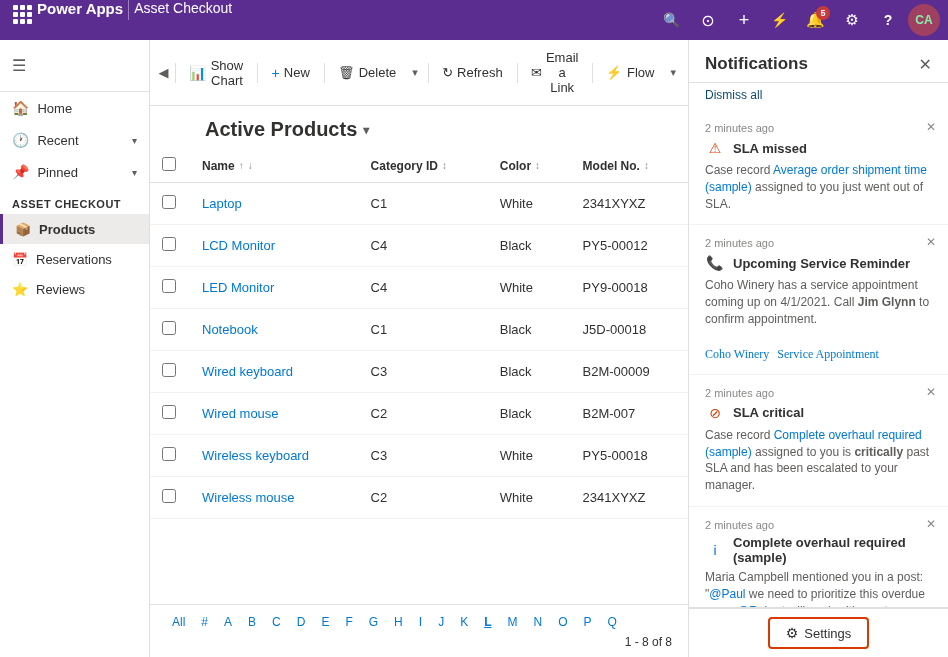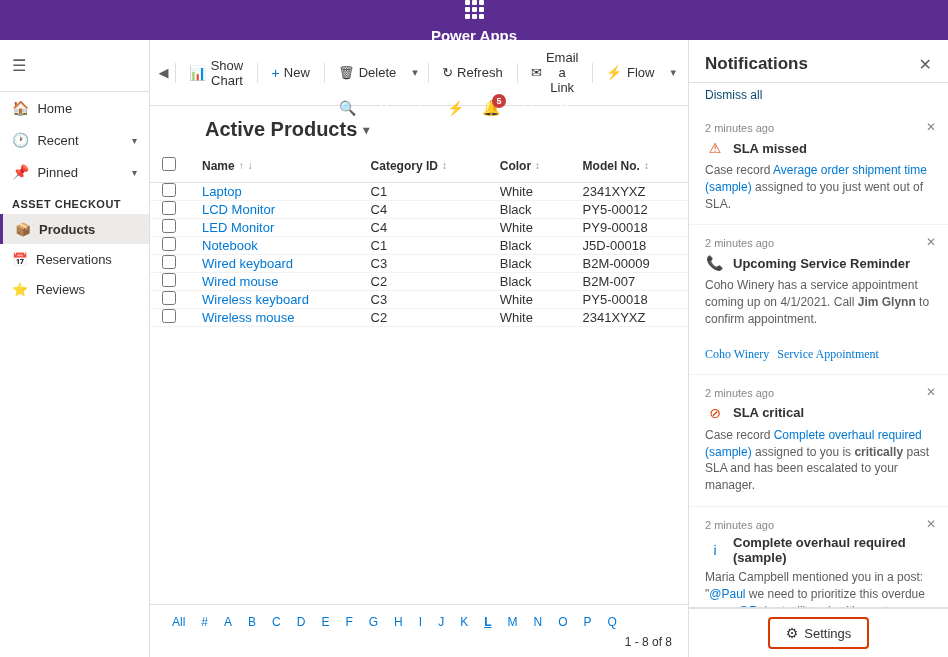--- a/index.html
+++ b/index.html
@@ -1,21 +1,21 @@
 <!DOCTYPE html>
 <html><head>
   <meta charset="utf-8">
   <style>
     * { box-sizing: border-box; margin: 0; padding: 0; }
     body { font-family: 'Segoe UI', sans-serif; font-size: 13px; background: #f3f2f1; overflow: hidden; width: 948px; height: 657px; }
 
     
     .topbar {
-      display: flex; align-items: center; background: #5c2d91; color: white;
-      height: 40px; padding: 0 8px; gap: 8px; flex-direction: column;
+      display: flex; background: #5c2d91; color: white;
+      height: 40px; padding: 0 8px; gap: 1px;
     }
     .topbar-title { font-size: 15px; font-weight: 600; color: white; }
     .topbar-separator { width: 1px; height: 20px; background: rgba(255,255,255,0.4); margin: 0 4px; }
     .topbar-app-name { font-size: 14px; color: white; }
     .topbar-spacer { flex: 1; }
     .topbar-icons { display: flex; align-items: center; gap: 4px; }
     .topbar-icon-btn {
       width: 32px; height: 32px; border-radius: 50%;
       display: flex; align-items: center; justify-content: center;
       color: white; cursor: pointer; font-size: 14px; position: relative;
@@ -83,21 +83,21 @@
     table { width: 100%; border-collapse: collapse; }
     thead th {
       padding: 8px 12px; text-align: left; font-weight: 600; font-size: 12px;
       color: #323130; border-bottom: 1px solid #e1dfdd; background: #fff;
       white-space: nowrap; position: sticky; top: 0;
     }
     .th-checkbox { width: 40px; }
     .th-sort { display: flex; align-items: center; gap: 4px; }
     .sort-icon { color: #8a8886; font-size: 10px; }
     tbody tr { border-bottom: 1px solid #f3f2f1; }
-    tbody td { padding: 0 12px; color: #323130; font-size: 13px; }
+    tbody td { padding: 12px 12px; color: #323130; font-size: 13px; }
     .td-link { color: #0078d4; cursor: pointer; text-decoration: none; }
     .td-checkbox { width: 40px; }
     input[type=checkbox] { width: 14px; height: 14px; }
 
     
     .pagination {
       display: flex; align-items: center; padding: 8px 16px; border-top: 1px solid #e1dfdd;
       font-size: 12px; color: #605e5c; gap: 4px; flex-wrap: wrap;
     }
     .page-link { padding: 2px 6px; cursor: pointer; color: #0078d4; font-size: 12px; }

